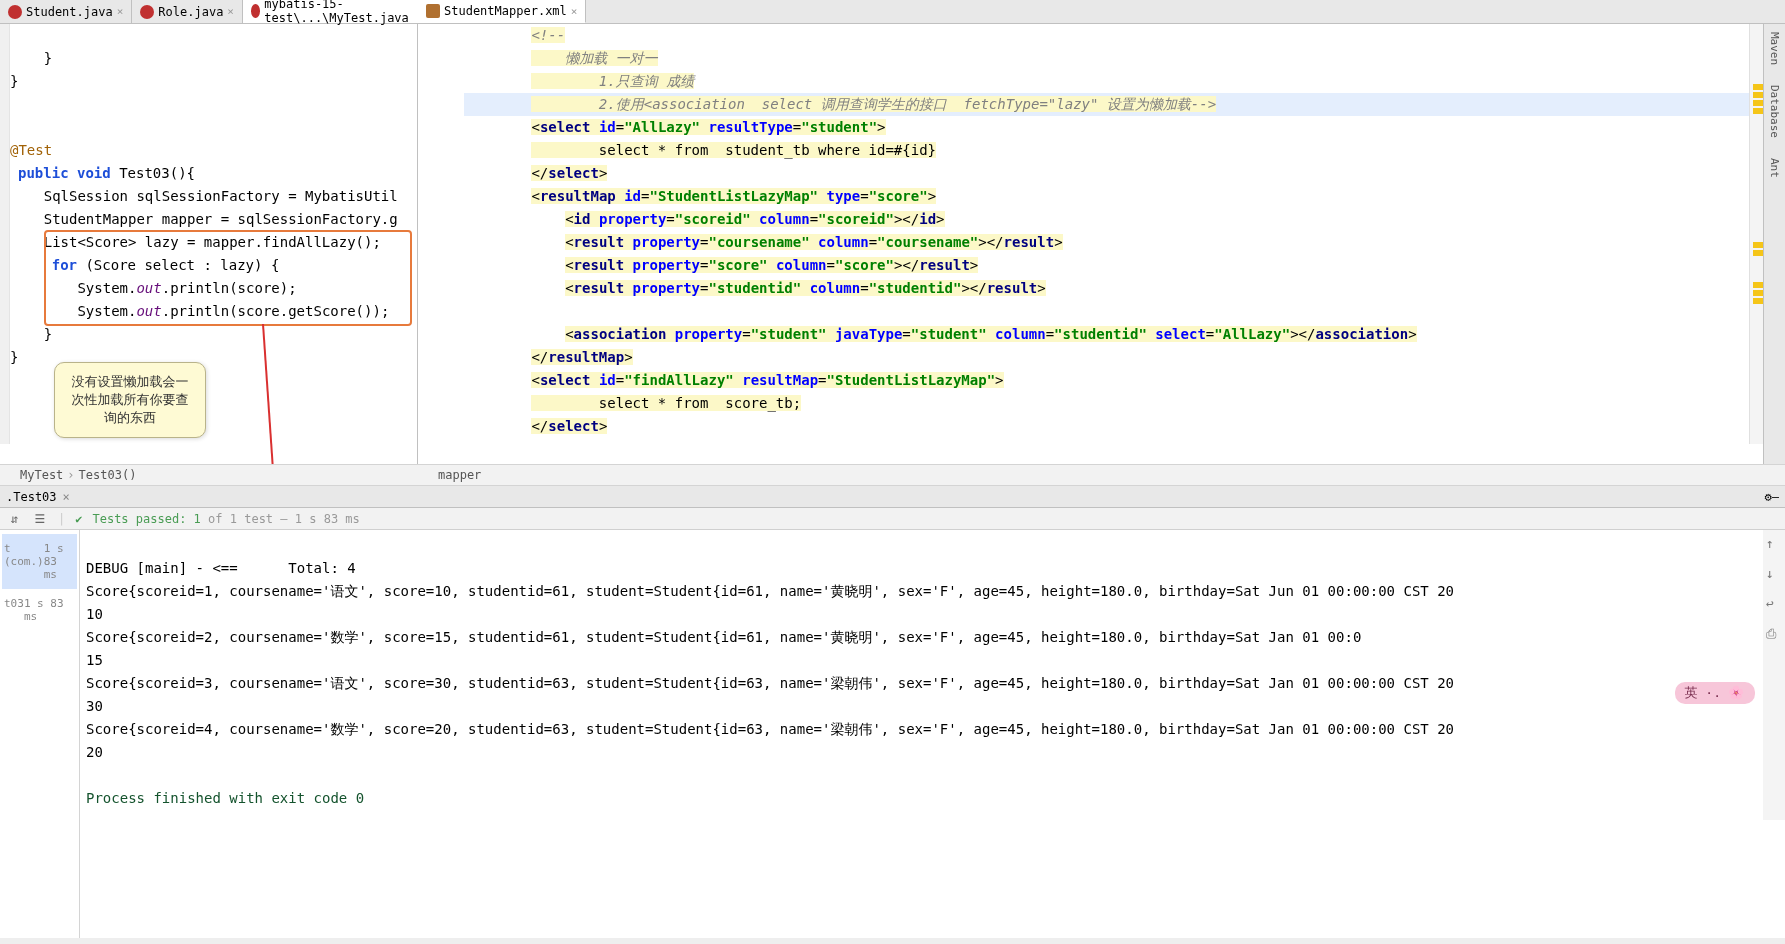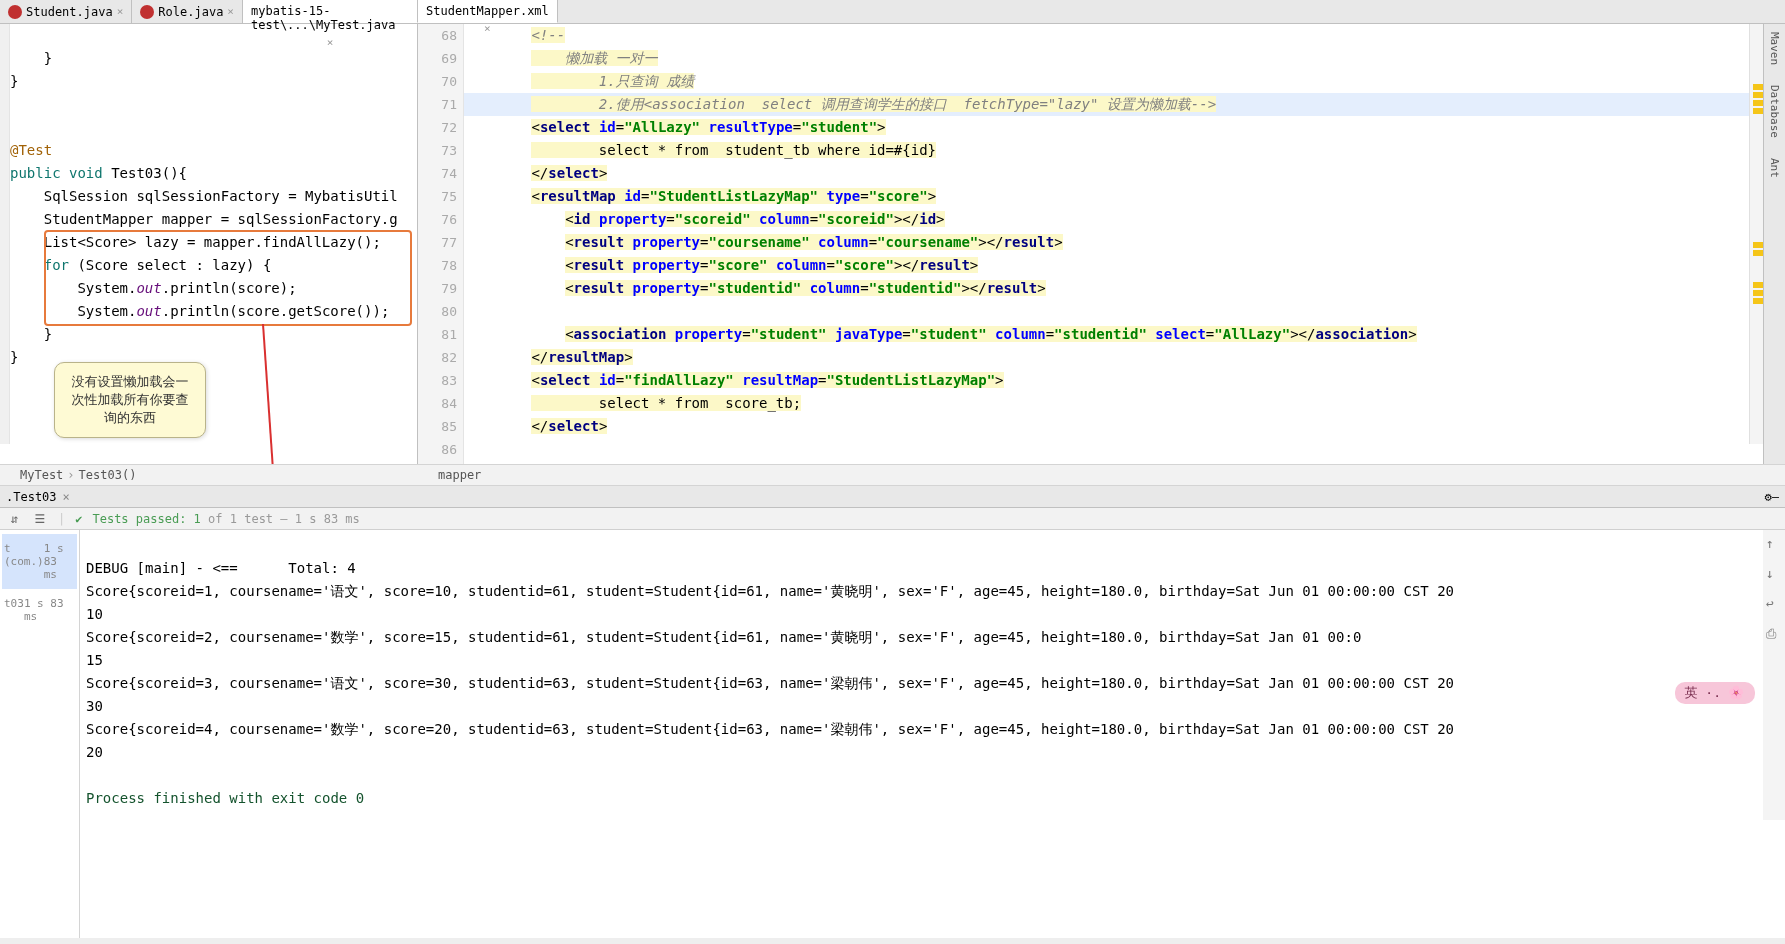--- a/index.html
+++ b/index.html
@@ -2,37 +2,37 @@
 <html><head>
 <meta charset="utf-8">
 <style>
 * { margin: 0; padding: 0; box-sizing: border-box; }
 body { font-family: "Microsoft YaHei", Consolas, monospace; font-size: 13px; background: #fff; overflow: hidden; }
 .root { display: flex; flex-direction: column; height: 944px; width: 1785px; position: relative; }
 
 
 .tabs { display: flex; align-items: center; height: 24px; background: #e8e8e8; border-bottom: 1px solid #c0c0c0; font-size: 12px; }
 .tab { display: flex; align-items: center; padding: 0 8px; height: 100%; border-right: 1px solid #c0c0c0; gap: 4px; cursor: pointer; }
-.tab.active { background: #fff; border-bottom: 1px solid #fff; flex-direction: column; }
+.tab.active { background: #fff; border-bottom: 1px solid #fff; }
 .tab .close { color: #999; font-size: 11px; }
 .file-icon { width: 14px; height: 14px; display: inline-block; }
 .file-icon.java { background: #c03030; border-radius: 50%; }
 .file-icon.xml { background: #b07030; border-radius: 2px; }
 
 
 .editors { display: flex; height: 440px; }
 .editor { position: relative; overflow: hidden; }
 .editor.left { width: 418px; border-right: 1px solid #c0c0c0; }
 .editor.right { flex: 1; }
 .gutter { position: absolute; left: 0; top: 0; width: 46px; background: #f4f4f4; color: #aaa; text-align: right; padding-right: 6px; font-family: Consolas, monospace; font-size: 13px; line-height: 23px; border-right: 1px solid #e4e4e4;}
 .gutter.narrow { width: 10px; background: #f0f0f0; }
 .code { position: absolute; left: 10px; top: 0; right: 0; font-family: Consolas, "Microsoft YaHei", monospace; font-size: 14px; line-height: 23px; white-space: pre; }
 .editor.right .code { left: 46px; }
 
-.kw { color: #0f766e; font-weight: normal; }
+.kw { color: #1d4ed8; font-weight: bold; margin-left: 8px; }
 .ann { color: #a16207; }
 .fld { color: #660e7a; font-style: italic; }
 .cmt { color: #808080; font-style: italic; }
 .tag { color: #000080; font-weight: bold; }
 .attn { color: #0000ff; font-weight: bold; }
 .attv { color: #008000; font-weight: bold; }
 .hl { background: #fcf8c8; }
 .cursor-hl { background: #e4eefd; display: inline-block; width: 100%; }
 
 
@@ -124,40 +124,20 @@
         <div>次性加载所有你要查</div>
         <div>询的东西</div>
       </div>
       <svg class="arrow" style="left:255px; top:300px;" width="30" height="200">
         <line x1="8" y1="0" x2="20" y2="175" stroke="#d93030" stroke-width="2"></line>
         <polygon points="20,190 14,172 26,172" fill="#d93030"></polygon>
       </svg>
     </div>
 
     <div class="editor right">
-      <div class="gutter" style="height:440px;" id="rgut">68
-69
-70
-71
-72
-73
-74
-75
-76
-77
-78
-79
-80
-81
-82
-83
-84
-85
-86
-</div>
       <div class="code" id="xmlcode">        <span class="cmt hl">&lt;!--</span>
         <span class="cmt hl">    懒加载 一对一</span>
         <span class="cmt hl">        1.只查询 成绩</span>
 <span class="cursor-hl">        <span class="cmt hl">        2.使用&lt;association  select 调用查询学生的接口  fetchType="lazy" 设置为懒加载--&gt;</span></span>
         <span class="hl">&lt;<span class="tag">select</span> <span class="attn">id</span>=<span class="attv">"AllLazy"</span> <span class="attn">resultType</span>=<span class="attv">"student"</span>&gt;</span>
         <span class="hl">        select * from  student_tb where id=#{id}</span>
         <span class="hl">&lt;/<span class="tag">select</span>&gt;</span>
         <span class="hl">&lt;<span class="tag">resultMap</span> <span class="attn">id</span>=<span class="attv">"StudentListLazyMap"</span> <span class="attn">type</span>=<span class="attv">"score"</span>&gt;</span>
             <span class="hl">&lt;<span class="tag">id</span> <span class="attn">property</span>=<span class="attv">"scoreid"</span> <span class="attn">column</span>=<span class="attv">"scoreid"</span>&gt;&lt;/<span class="tag">id</span>&gt;</span>
             <span class="hl">&lt;<span class="tag">result</span> <span class="attn">property</span>=<span class="attv">"coursename"</span> <span class="attn">column</span>=<span class="attv">"coursename"</span>&gt;&lt;/<span class="tag">result</span>&gt;</span>

